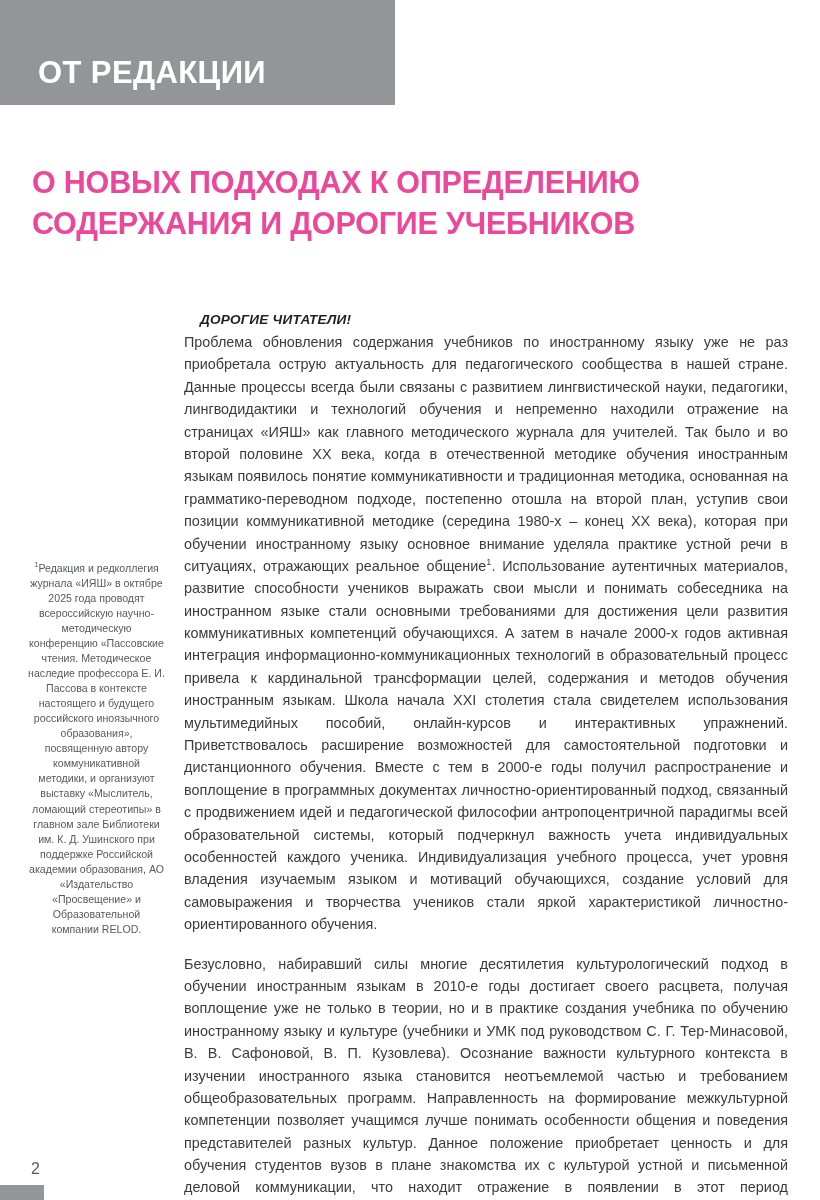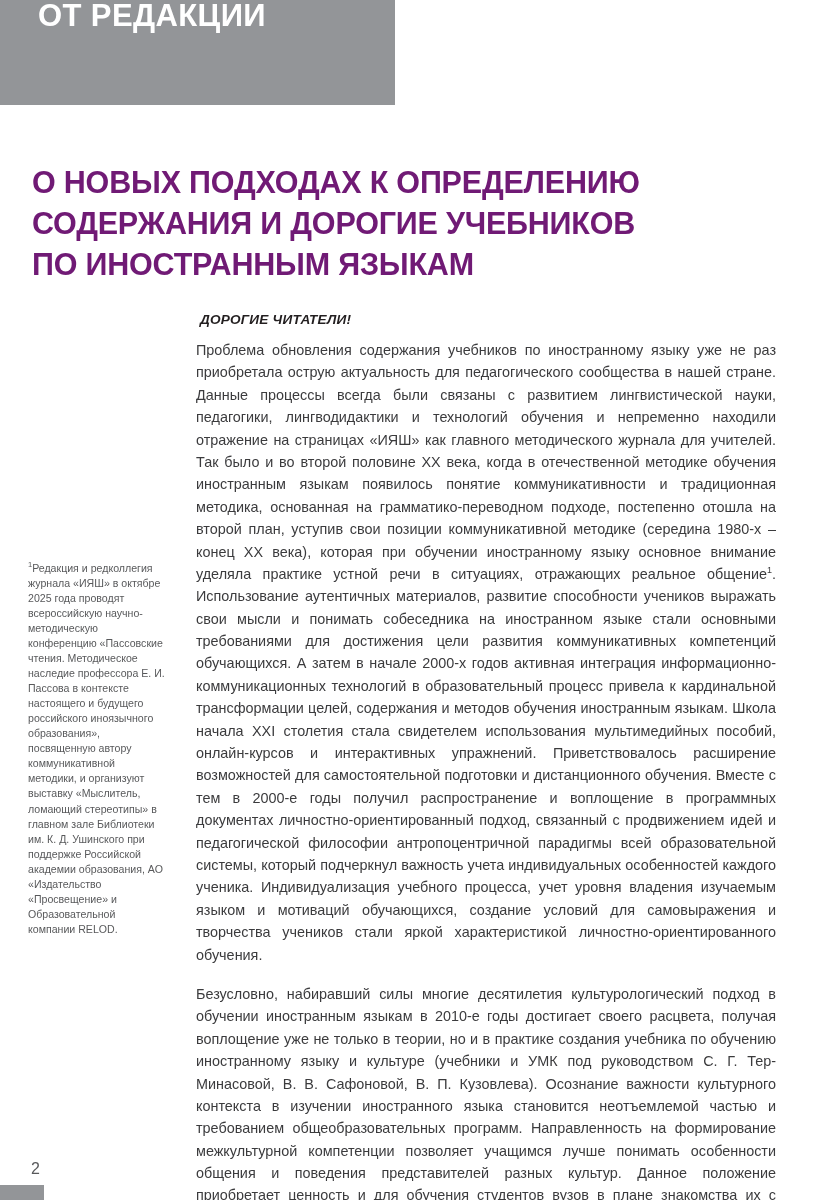--- a/index.html
+++ b/index.html
@@ -18,21 +18,21 @@
 
   
   .rubric-banner {
     position: absolute;
     left: 0;
     top: 0;
     width: 395px;
     height: 105px;
     background: #939598;
     display: flex;
-    align-items: flex-start;
+    align-items: flex-end;
   }
   .rubric-label {
     color: #ffffff;
     font-size: 31px;
     font-weight: bold;
     letter-spacing: 0.4px;
     padding: 0 0 17px 38px;
     line-height: 1;
     white-space: nowrap;
   }
@@ -40,33 +40,33 @@
   
   .article-title {
     position: absolute;
     left: 32px;
     top: 142px;
     width: 760px;
     font-size: 30.5px;
     font-weight: bold;
     line-height: 1.34;
     letter-spacing: -0.2px;
-    color: #701a75;
+    color: #ec4899;
   }
   .article-title .tline { display: block; white-space: nowrap; }
 
   
   .footnote {
     position: absolute;
     left: 28px;
     top: 561px;
     width: 137px;
     font-size: 10.6px;
     line-height: 1.42;
-    text-align: left;
+    text-align: center;
     color: #58595b;
   }
   .footnote .fn-marker {
     font-size: 7.5px;
     vertical-align: super;
     line-height: 0;
   }
 
   
   .body-column {
@@ -81,21 +81,21 @@
     font-style: italic;
     letter-spacing: 0.2px;
     margin: 0 0 4px 16px;
     color: #231f20;
   }
   .body-para {
     font-size: 14.4px;
     line-height: 1.555;
     text-align: justify;
     text-justify: inter-word;
-    margin: 12px;
+    margin: 0;
     color: #3b3b3d;
     hyphens: manual;
   }
   .body-para + .body-para { margin-top: 17px; }
   .body-para sup {
     font-size: 9px;
     vertical-align: super;
     line-height: 0;
   }
 
@@ -120,21 +120,20 @@
 </head>
 <body>
 
 <div class="rubric-banner">
   <span class="rubric-label">ОТ РЕДАКЦИИ</span>
 </div>
 
 <h1 class="article-title">
   <span class="tline">О НОВЫХ ПОДХОДАХ К ОПРЕДЕЛЕНИЮ</span>
   <span class="tline">СОДЕРЖАНИЯ И ДОРОГИЕ УЧЕБНИКОВ</span>
-  <span class="tline">ПО ИНОСТРАННЫМ ЯЗЫКАМ</span>
 </h1>
 
 <div class="footnote">
   <sup class="fn-marker">1</sup><span>Редакция и редколлегия журнала «ИЯШ» в октябре 2025 года проводят всероссийскую научно-методическую конференцию «Пассовские чтения. Методическое наследие профессора Е. И. Пассова в контексте настоящего и будущего российского иноязычного образования», посвященную автору коммуникативной методики, и организуют выставку «Мыслитель, ломающий стереотипы» в главном зале Библиотеки им. К. Д. Ушинского при поддержке Российской академии образования, АО «Издательство «Просвещение» и Образовательной компании RELOD.</span>
 </div>
 
 <div class="body-column">
   <p class="lead-in">ДОРОГИЕ ЧИТАТЕЛИ!</p>
 
   <p class="body-para"><span>Проблема обновления содержания учебников по иностранному языку уже не раз приобретала острую актуальность для педагогического сообщества в нашей стране. Данные процессы всегда были связаны с развитием лингвистической науки, педагогики, лингводидактики и технологий обучения и непременно находили отражение на страницах «ИЯШ» как главного методического журнала для учителей. Так было и во второй половине XX века, когда в отечественной методике обучения иностранным языкам появилось понятие коммуникативности и традиционная методика, основанная на грамматико-переводном подходе, постепенно отошла на второй план, уступив свои позиции коммуникативной методике (середина 1980-х – конец XX века), которая при обучении иностранному языку основное внимание уделяла практике устной речи в ситуациях, отражающих реальное общение</span><sup>1</sup><span>. Использование аутентичных материалов, развитие способности учеников выражать свои мысли и понимать собеседника на иностранном языке стали основными требованиями для достижения цели развития коммуникативных компетенций обучающихся. А затем в начале 2000-х годов активная интеграция информационно-коммуникационных технологий в образовательный процесс привела к кардинальной трансформации целей, содержания и методов обучения иностранным языкам. Школа начала XXI столетия стала свидетелем использования мультимедийных пособий, онлайн-курсов и интерактивных упражнений. Приветствовалось расширение возможностей для самостоятельной подготовки и дистанционного обучения. Вместе с тем в 2000-е годы получил распространение и воплощение в программных документах личностно-ориентированный подход, связанный с продвижением идей и педагогической философии антропоцентричной парадигмы всей образовательной системы, который подчеркнул важность учета индивидуальных особенностей каждого ученика. Индивидуализация учебного процесса, учет уровня владения изучаемым языком и мотиваций обучающихся, создание условий для самовыражения и творчества учеников стали яркой характеристикой личностно-ориентированного обучения.</span></p>

